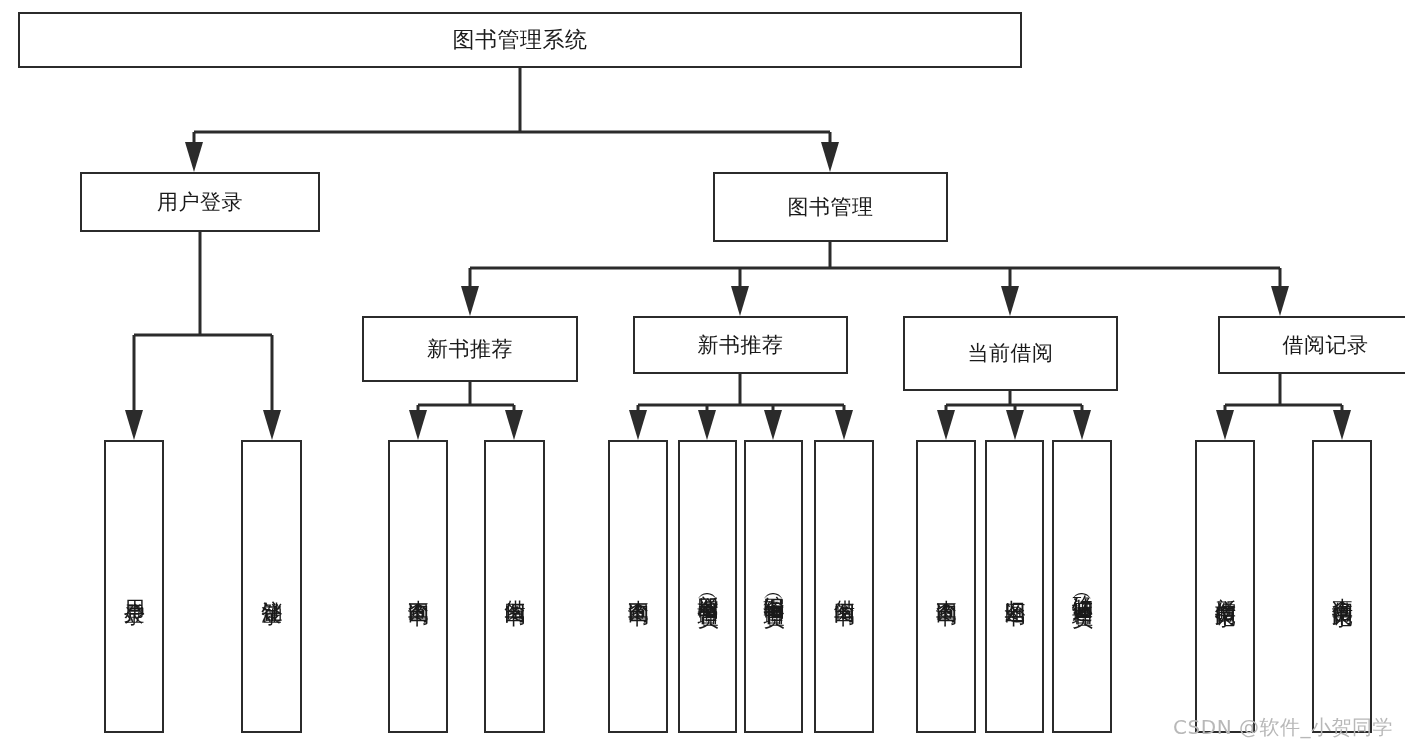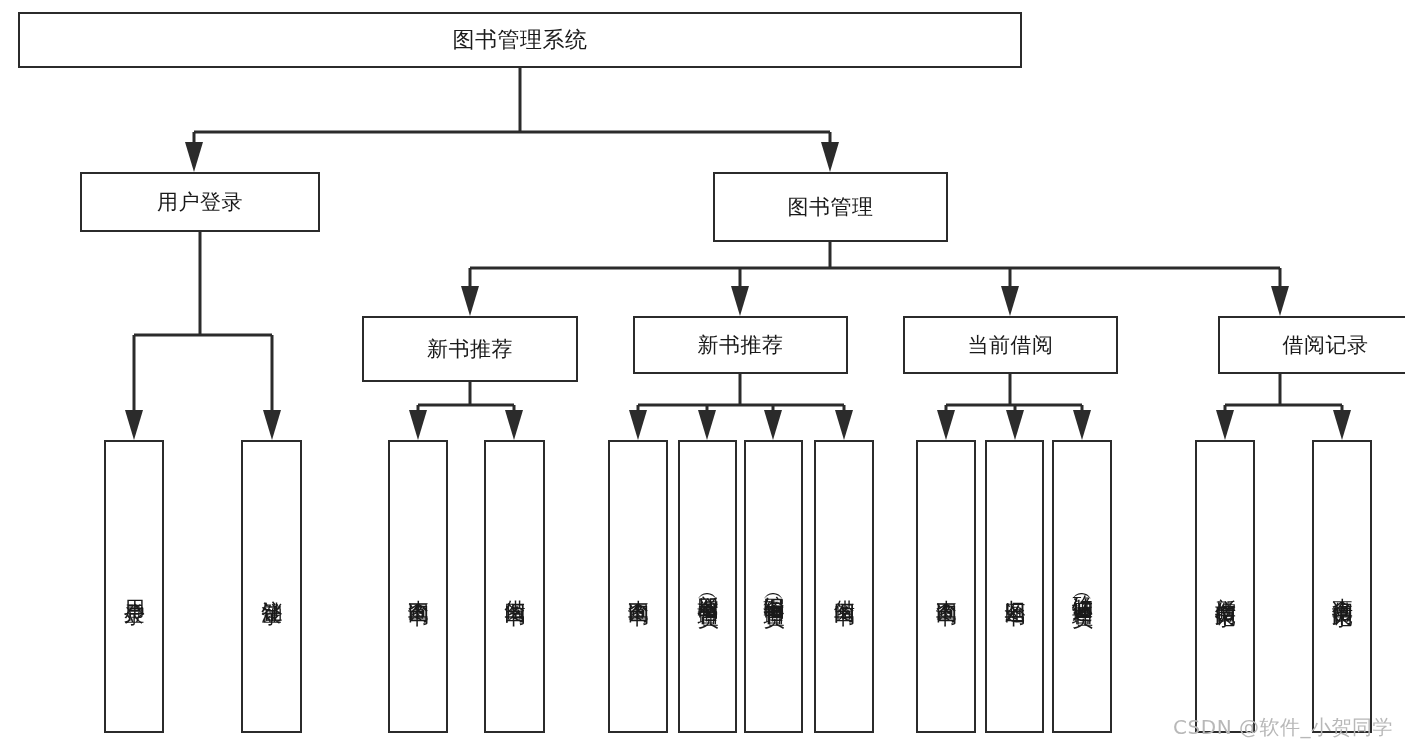--- a/index.html
+++ b/index.html
@@ -138,21 +138,21 @@
       </div>
       <div class="node horizontal" style="left: 713px; top: 172px; width: 235px; height: 70px;">
         <span class="label">图书管理</span>
       </div>
       <div class="node horizontal" style="left: 362px; top: 316px; width: 216px; height: 66px;">
         <span class="label">新书推荐</span>
       </div>
       <div class="node horizontal" style="left: 633px; top: 316px; width: 215px; height: 58px;">
         <span class="label">新书推荐</span>
       </div>
-      <div class="node horizontal" style="left: 903px; top: 316px; width: 215px; height: 58px;">
+      <div class="node horizontal" style="left: 903px; top: 316px; width: 215px; height: 75px;">
         <span class="label">当前借阅</span>
       </div>
       <div class="node horizontal" style="left: 1173px; top: 316px; width: 215px; height: 58px; margin-left: 45px;">
         <span class="label">借阅记录</span>
       </div>
       <div class="node vertical" style="left: 104px; top: 440px; width: 60px; height: 293px;">
         <span class="label">用户登录</span>
       </div>
       <div class="node vertical" style="left: 241px; top: 440px; width: 61px; height: 293px;">
         <span class="label">注销登录</span>

